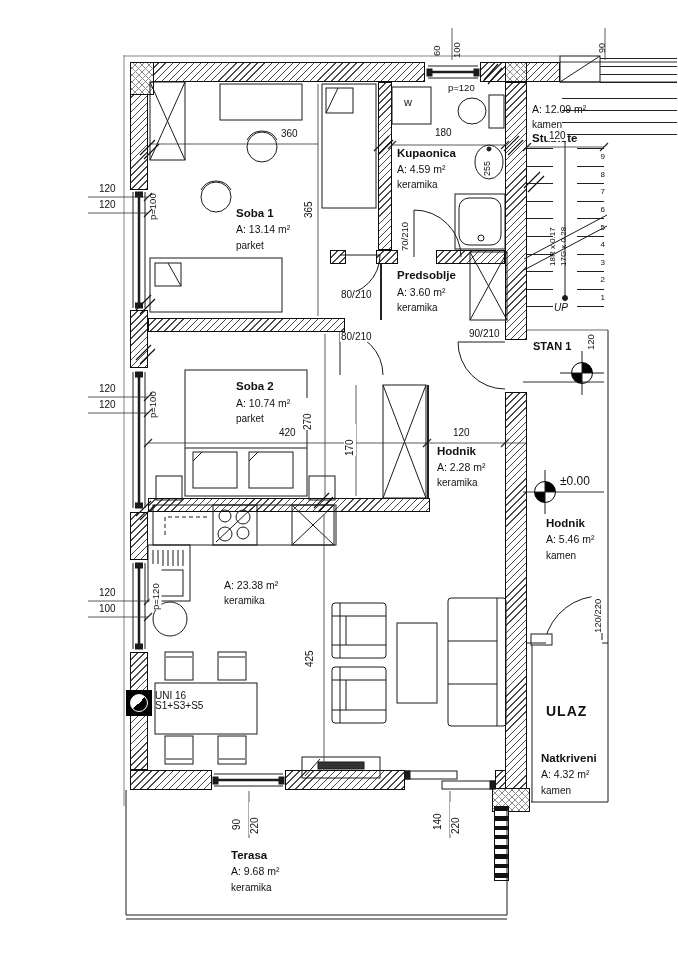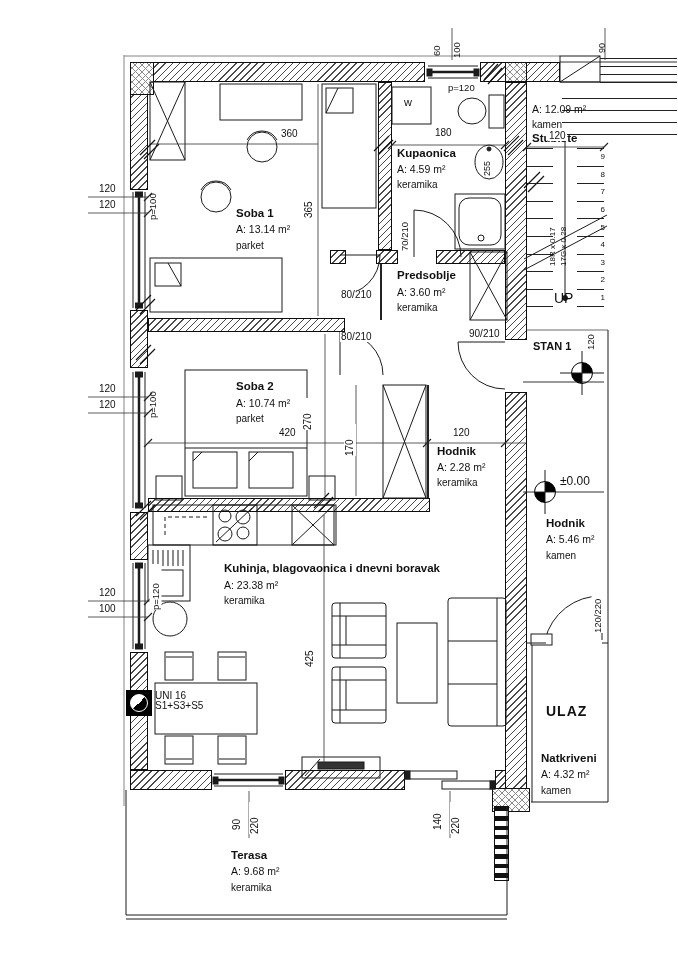--- a/index.html
+++ b/index.html
@@ -266,21 +266,20 @@
   <div class="lbl dim vt" style="left:344px;top:424px;height:32px;">170</div>
 
   <div class="lbl b" style="left:533px;top:340px;font-size:11px;">STAN 1</div>
   <div class="lbl vt" style="left:586px;top:328px;height:22px;font-size:9.5px;">120</div>
   <div class="lbl" style="left:560px;top:475px;font-size:12px;">±0.00</div>
 
   <div class="lbl b" style="left:546px;top:517px;">Hodnik</div>
   <div class="lbl" style="left:546px;top:533px;">A: 5.46 m²</div>
   <div class="lbl f" style="left:546px;top:550px;">kamen</div>
 
-  <div class="lbl b" style="left:224px;top:562px;">Kuhinja, blagovaonica i dnevni boravak</div>
   <div class="lbl" style="left:224px;top:579px;">A: 23.38 m²</div>
   <div class="lbl f" style="left:224px;top:595px;">keramika</div>
   <div class="lbl dim vt" style="left:304px;top:631px;height:36px;">425</div>
   <div class="lbl sm dim vt" style="left:150px;top:564px;height:46px;">p=120</div>
 
   <div class="lbl xs" style="left:155px;top:690px;">UNI 16</div>
   <div class="lbl xs" style="left:155px;top:700px;">S1+S3+S5</div>
 
   <div class="lbl b" style="left:546px;top:703px;font-size:14px;letter-spacing:1px;">ULAZ</div>
   <div class="lbl b" style="left:541px;top:752px;">Natkriveni</div>
@@ -289,21 +288,21 @@
   <div class="lbl sm dim vt" style="left:592px;top:589px;height:44px;">120/220</div>
 
   <div class="lbl b" style="left:231px;top:849px;">Terasa</div>
   <div class="lbl" style="left:231px;top:865px;">A: 9.68 m²</div>
   <div class="lbl f" style="left:231px;top:882px;">keramika</div>
   <div class="lbl dim vt" style="left:231px;top:802px;height:28px;">90</div>
   <div class="lbl dim vt" style="left:249px;top:802px;height:32px;">220</div>
   <div class="lbl dim vt" style="left:432px;top:802px;height:28px;">140</div>
   <div class="lbl dim vt" style="left:450px;top:802px;height:32px;">220</div>
 
-  <div class="lbl" style="left:554px;top:290px;font-size:14px;">UP</div>
+  <div class="lbl" style="left:554px;top:302px;font-size:10px;font-style:italic;">UP</div>
   <div class="lbl vt" style="left:549px;top:208px;height:58px;font-size:8px;">18R x 0.17</div>
   <div class="lbl vt" style="left:560px;top:208px;height:58px;font-size:8px;">17G x 0.28</div>
   <div class="abs" style="left:592px;top:0;width:13px;height:330px;">
       <div class="stepnum" style="top: 294px;">1</div>
       <div class="stepnum" style="top: 276.4px;">2</div>
       <div class="stepnum" style="top: 258.8px;">3</div>
       <div class="stepnum" style="top: 241.2px;">4</div>
       <div class="stepnum" style="top: 223.6px;">5</div>
       <div class="stepnum" style="top: 206px;">6</div>
       <div class="stepnum" style="top: 188.4px;">7</div>

